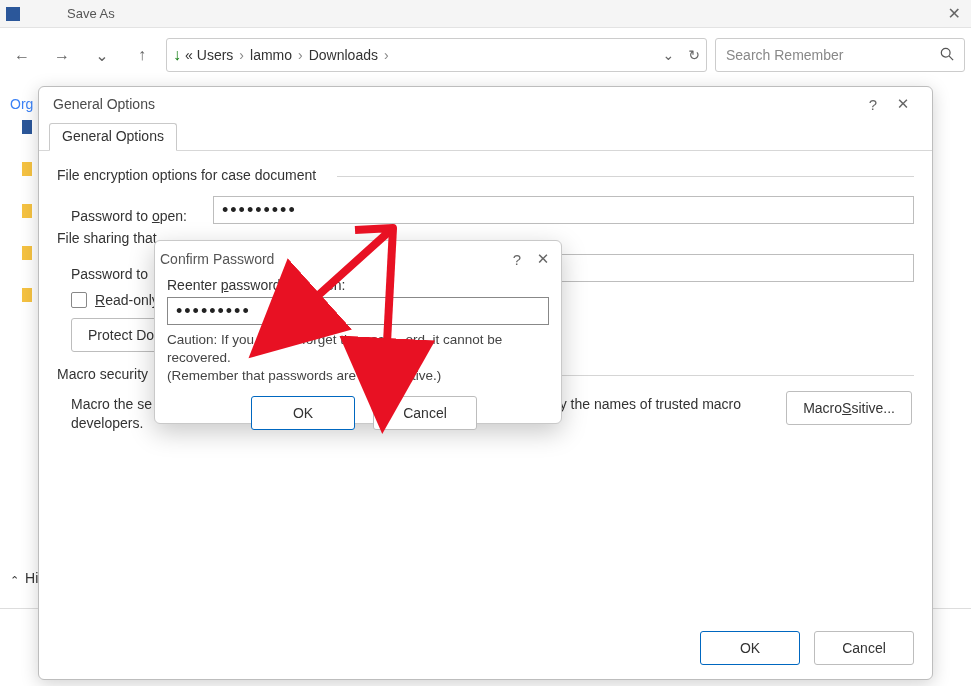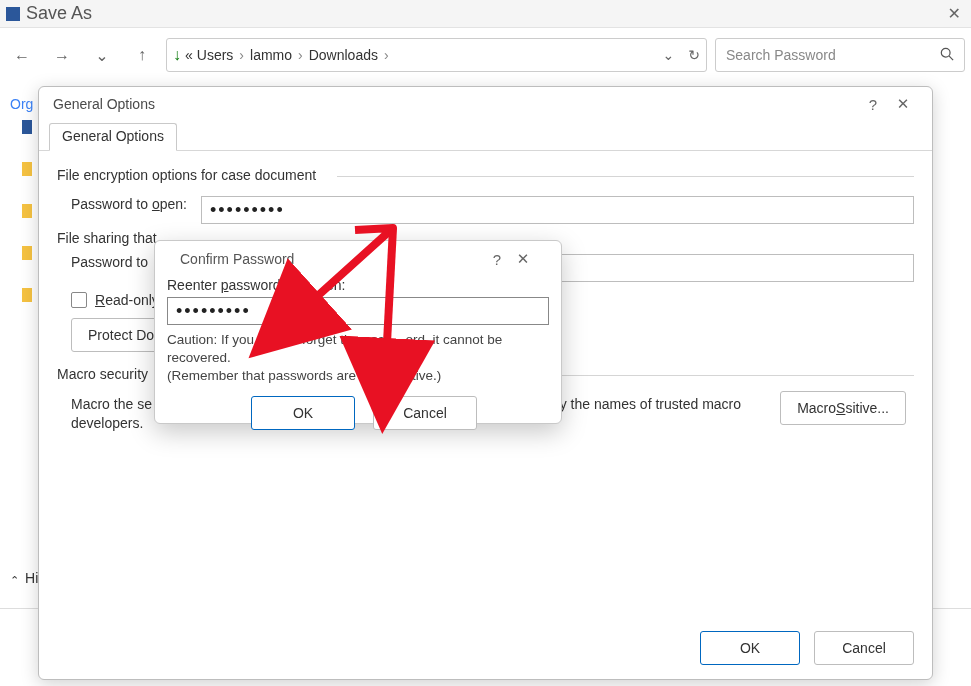--- a/index.html
+++ b/index.html
@@ -4,21 +4,21 @@
 <style>
   * { box-sizing: border-box; font-family: "Segoe UI", Tahoma, sans-serif; }
   html, body { margin:0; padding:0; width:971px; height:686px; background:#fff; overflow:hidden; color:#333; }
   
   .saveas-titlebar {
     position:absolute; top:0; left:0; right:0; height:28px;
     background:#f5f5f5; display:flex; align-items:center; padding:0 6px;
     border-bottom:1px solid #e3e3e3;
   }
   .saveas-titlebar .app-icon { width:14px; height:14px; background:#2b579a; display:inline-block; margin-right:6px;}
-  .saveas-titlebar .title { font-size:18px; color:#555; }
+  .saveas-titlebar .title { font-size:13px; color:#555;margin-left:41px; }
   .saveas-titlebar .close { position:absolute; right:10px; top:4px; font-size:16px; color:#666; }
   .nav-row {
     position:absolute; top:33px; left:0; right:0; height:44px;
     display:flex; align-items:center; gap:8px; padding:0 6px;
   }
   .nav-btn {
     width:32px; height:32px; display:flex; align-items:center; justify-content:center;
     font-size:16px; color:#666; border-radius:4px;
   }
   .addr-bar {
@@ -66,52 +66,52 @@
   }
   .tab {
     border:1px solid #c9c9c9; border-bottom:1px solid #fff; background:#fff;
     padding:4px 12px 6px; font-size:14px; color:#333; border-radius:3px 3px 0 0;
     position:relative; top:1px;
   }
   .dlg-body { padding:10px 18px; font-size:14px; color:#333; }
   .section-title { margin:6px 0 4px; }
   .section-sep { border-top:1px solid #d5d5d5; margin-left:0; }
   .field-row {
-    display:flex; align-items:flex-start; gap:0; margin:8px 0 6px 14px;
+    display:flex; align-items:flex-end; gap:12px; margin:8px 0 6px 14px;
   }
   .field-row label { min-width:130px; }
   .pw-input {
     border:1px solid #bdbdbd; height:28px; flex:1; padding:0 8px;
     font-family:inherit; font-size:18px; letter-spacing:2px; color:#222;
   }
   .readonly-row { display:flex; align-items:center; gap:8px; margin:10px 0 0 14px;}
   .chk {
     width:16px; height:16px; border:1px solid #888; border-radius:2px; background:#fff;
   }
   .btn {
     background:#fff; border:1px solid #bdbdbd; border-radius:3px; height:30px;
     padding:16px 16px; font-size:14px; color:#333; display:inline-flex; align-items:center;
   }
   .btn.primary { border:1px solid #0067c0;margin-left:12px; }
   .protect-btn { margin:10px 0 0 14px; }
   .macro-para { margin:8px 0 0 14px; max-width:700px; line-height:1.35; }
-  .macro-sec-btn { position:absolute; right:26px; top:304px; }
+  .macro-sec-btn { position:absolute; right:20px; top:304px; }
   .dlg-footer {
     position:absolute; bottom:14px; right:18px; display:flex; gap:14px;
   }
   .dlg-footer .btn { width:100px; justify-content:center; }
   .u { text-decoration:underline; }
   
   .cpw {
     position:absolute; left:154px; top:240px; width:408px; height:184px;
     background:#fff; border:1px solid #c9c9c9; border-radius:6px;
     box-shadow:0 8px 26px rgba(0,0,0,0.22);
     z-index:5;
   }
-  .cpw-title { height:36px; display:flex; align-items:center; padding:0 25px; font-size:14px; color:#555;}
+  .cpw-title { height:36px; display:flex; align-items:center; padding:0 5px; font-size:14px; color:#555;}
   .cpw-title .spacer { flex:1; }
   .cpw-title .help, .cpw-title .x { width:26px; text-align:center; color:#666; font-size:15px;}
   .cpw-body { padding:0 12px; font-size:14px; color:#333; }
   .cpw-input {
     border:1px solid #888; height:28px; width:100%; padding:0 8px;
     font-family:inherit; font-size:18px; letter-spacing:2px; color:#222;
     margin:4px 0 6px;
   }
   .cpw-caution { font-size:13.5px; color:#444; line-height:1.35; }
   .cpw-footer { display:flex; gap:18px; justify-content:center; margin-top:10px; }
@@ -152,21 +152,21 @@
     <span class="addr-sep">›</span>
     <span>Downloads</span>
     <span class="addr-sep">›</span>
     <span class="addr-right">
       <span>⌄</span>
       <span>↻</span>
     </span>
   </div>
 
   <div class="search-box">
-    <span class="ph">Search Password</span>
+    <span class="ph">Search Remember</span>
     <span class="mag">
       <svg width="14" height="14" viewBox="0 0 16 16">
           <circle cx="6.5" cy="6.5" r="5" fill="none" stroke="#555" stroke-width="1.4"></circle>
           <line x1="10.5" y1="10.5" x2="15" y2="15" stroke="#555" stroke-width="1.4"></line>
         </svg>
     </span>
   </div>
 </div>
 
 <div class="content-left-hint">Org</div>

